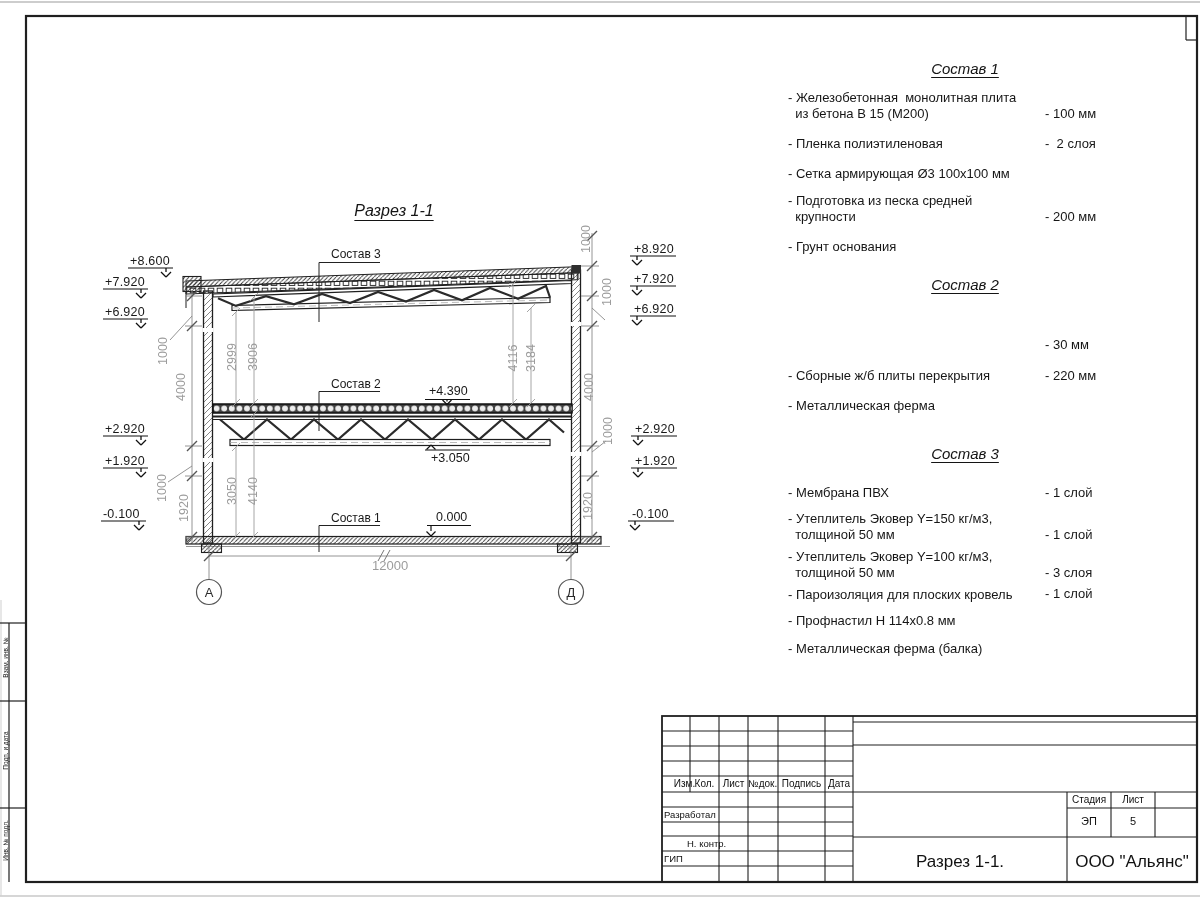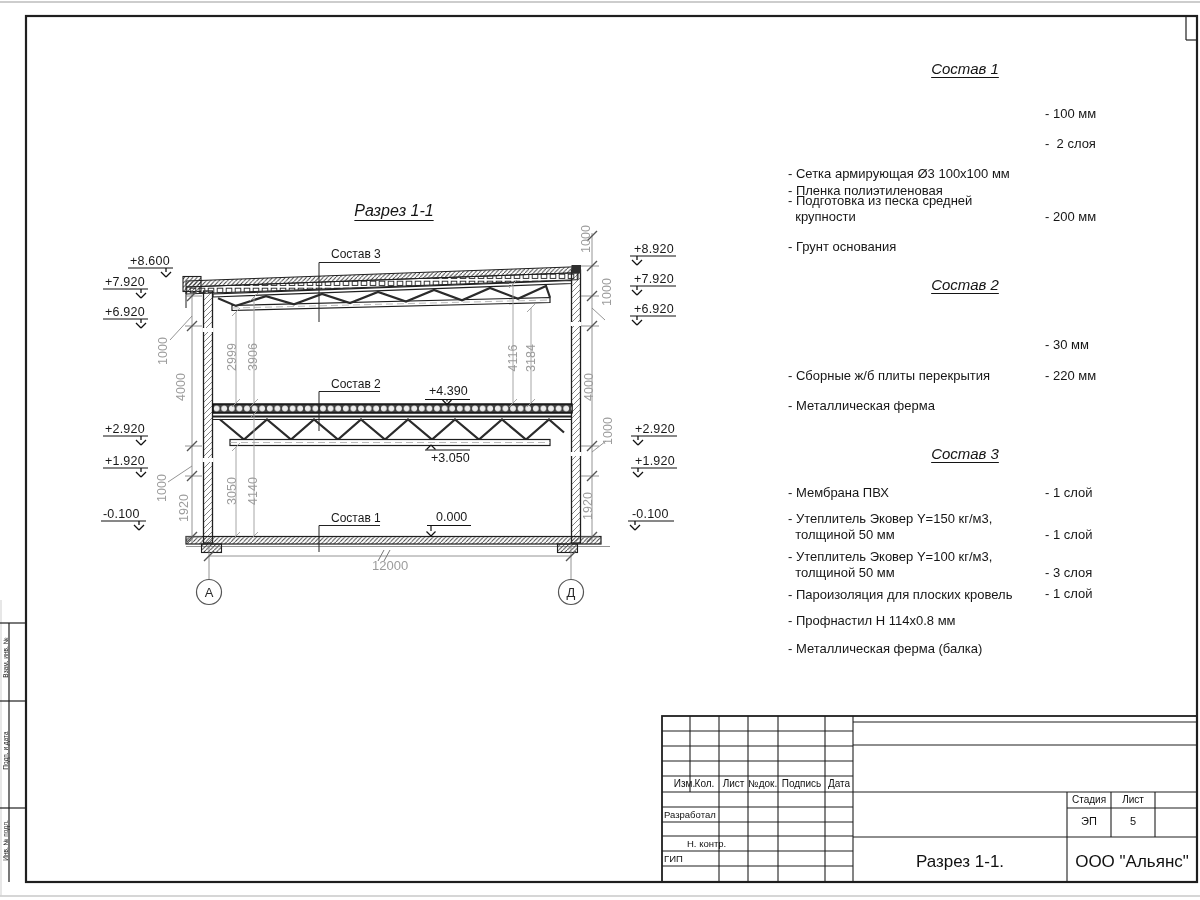--- a/index.html
+++ b/index.html
@@ -288,22 +288,24 @@
 <div class="vdim" style="left:503px;top:351px;">3184</div>
 <div class="vdim" style="left:204px;top:484px;">3050</div>
 <div class="vdim" style="left:225px;top:484px;">4140</div>
 
 <div class="hdim" style="left:372px;top:558px;">12000</div>
 
 <div class="axis-letter" style="left:197px;top:585px;">А</div>
 <div class="axis-letter" style="left:559px;top:585px;">Д</div>
 
 <div class="spec-title" style="left:880px;top:60px;">Состав 1</div>
+<div class="spec-item" style="top:90px;">- Железобетонная  монолитная плита
+  из бетона В 15 (М200)</div>
 <div class="spec-val" style="top:106px;">- 100 мм</div>
-<div class="spec-item" style="top:136px;margin-top:47px;">- Пленка полиэтиленовая</div>
+<div class="spec-item" style="top:136px;">- Пленка полиэтиленовая</div>
 <div class="spec-val" style="top:136px;">-  2 слоя</div>
 <div class="spec-item" style="top:166px;">- Сетка армирующая Ø3 100х100 мм</div>
 <div class="spec-item" style="top:193px;">- Подготовка из песка средней
   крупности</div>
 <div class="spec-val" style="top:209px;">- 200 мм</div>
 <div class="spec-item" style="top:239px;">- Грунт основания</div>
 
 <div class="spec-title" style="left:880px;top:276px;">Состав 2</div>
 <div class="spec-val" style="top:337px;">- 30 мм</div>
 <div class="spec-item" style="top:368px;">- Сборные ж/б плиты перекрытия</div>

